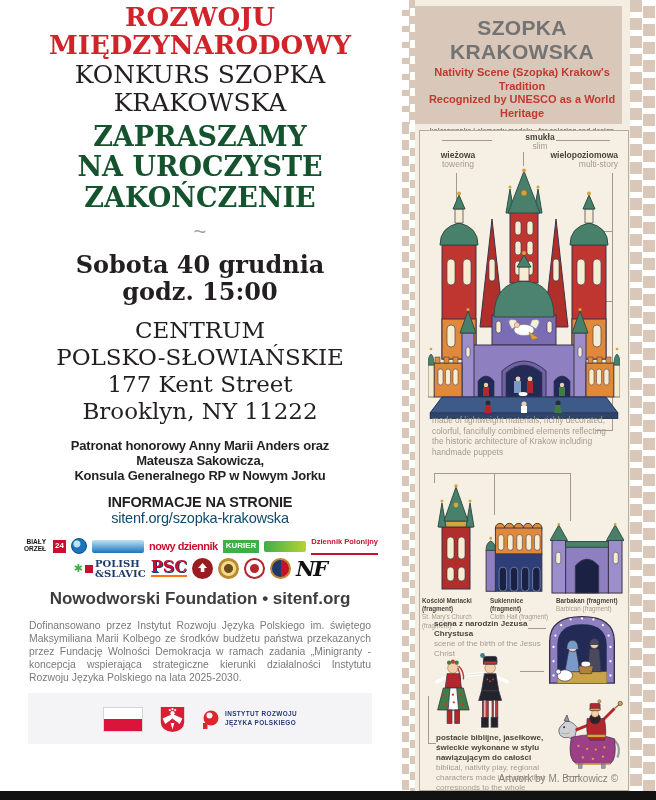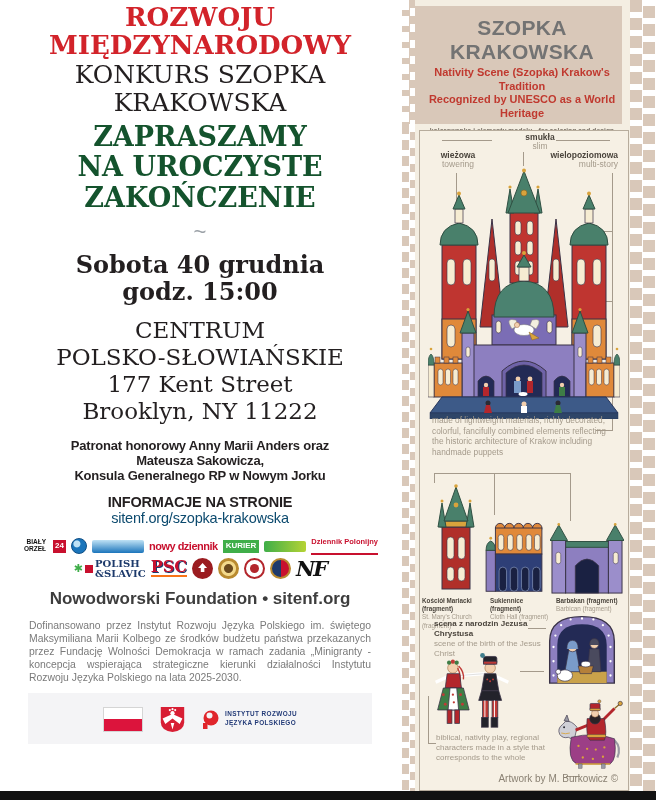--- a/index.html
+++ b/index.html
@@ -573,20 +573,21 @@
       <circle cx="57" cy="23" r="5" fill="#f2cfae" stroke="#9c6b3f" stroke-width="0.6"></circle>
       <rect x="50" y="9" width="14" height="10" rx="1.5" fill="#b3262c"></rect>
       <rect x="50" y="16" width="14" height="3" fill="#d9a33c" stroke-width="0.5"></rect>
       <circle cx="63" cy="6" r="2.2" fill="#d9a33c" stroke-width="0.5"></circle>
     </g>
   </svg>
 
   <div class="vl" style="left:8px;top:565px;height:48px"></div>
   <div class="hl" style="left:8px;top:612px;width:8px"></div>
   <div class="postacie">
+    <div class="pl">postacie biblijne, jasełkowe, świeckie wykonane w stylu nawiązującym do całości</div>
     <div class="en">biblical, nativity play, regional characters made in a style that corresponds to the whole</div>
   </div>
   <div class="hl" style="left:146px;top:645px;width:14px"></div>
 
   <div class="credit">Artwork by M. Burkowicz ©</div>
 </div>
 
 <div class="bottom-bar"></div>
 
 </body></html>

